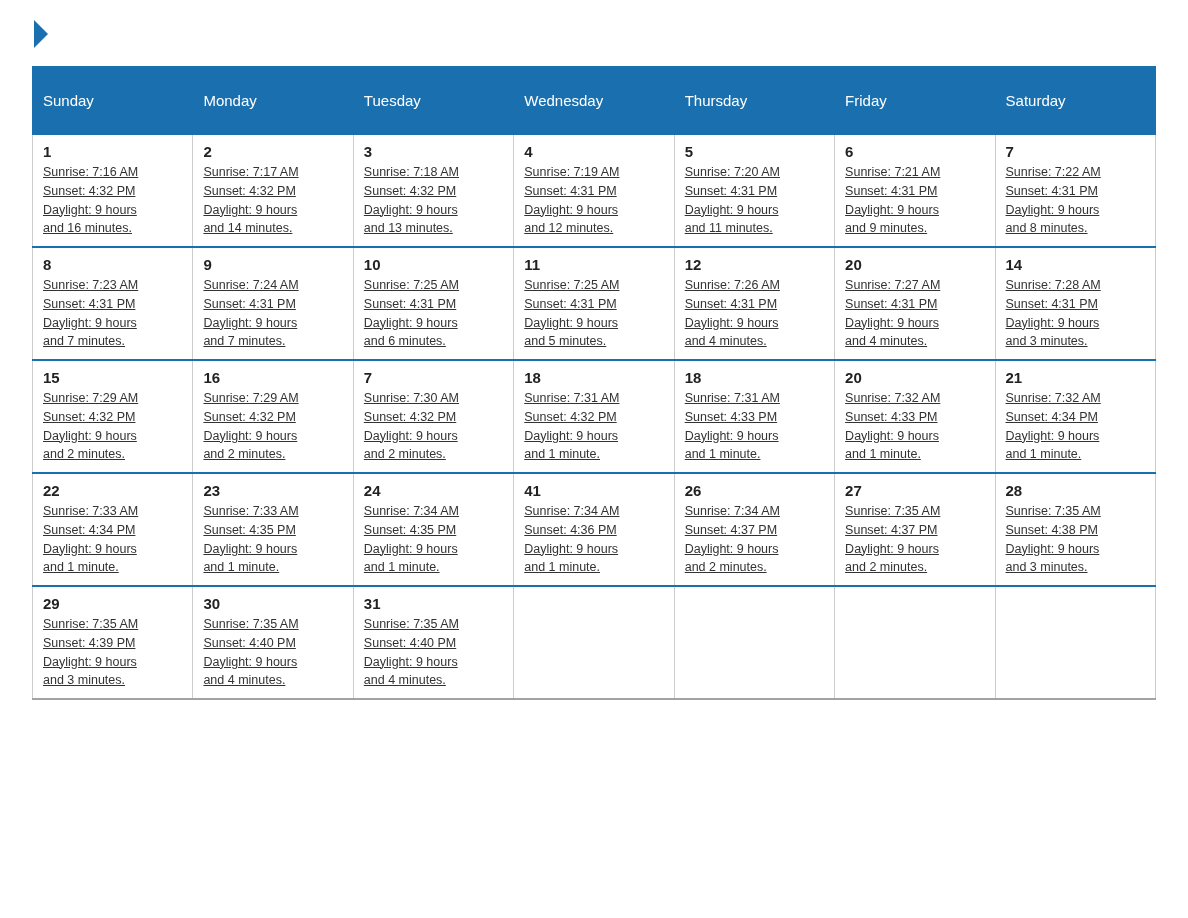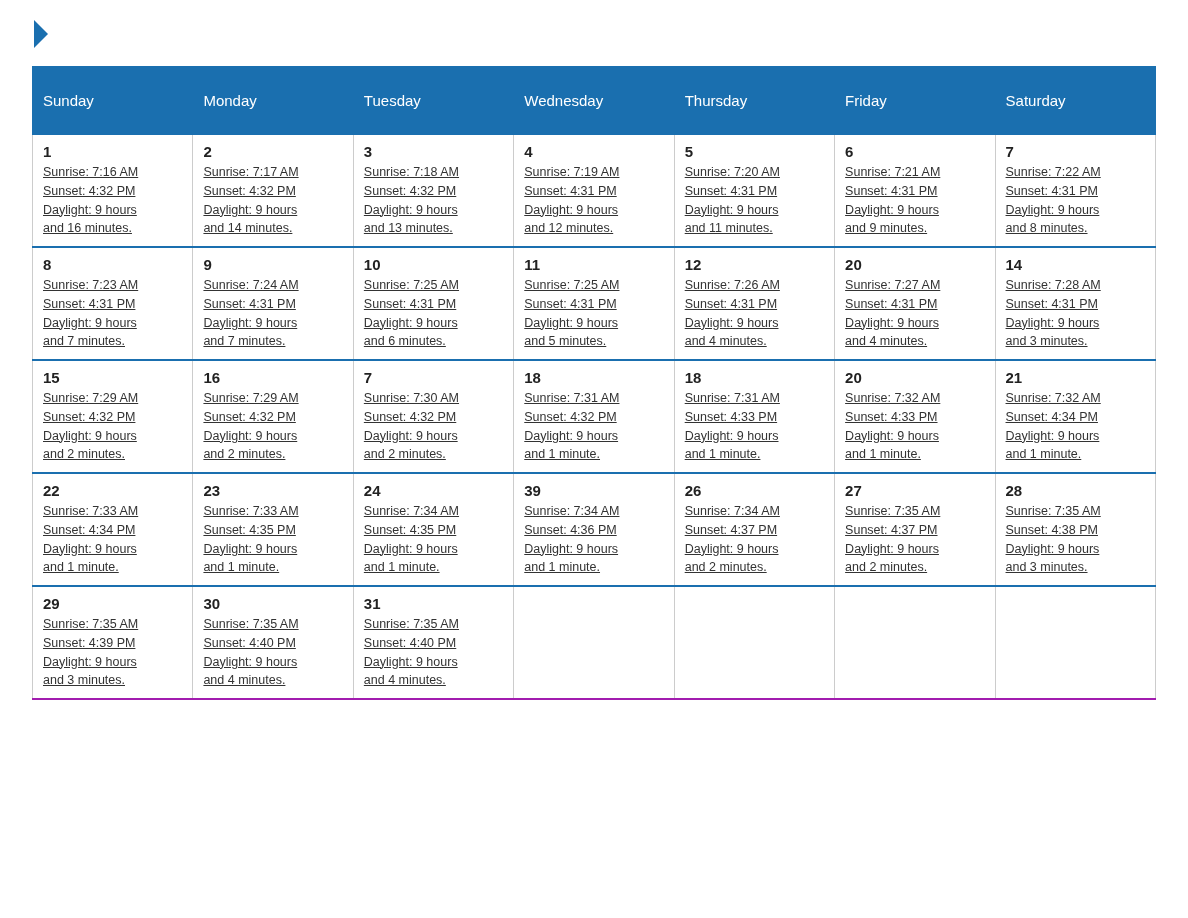--- a/index.html
+++ b/index.html
@@ -103,21 +103,21 @@
     .day-info {
       font-size: 12.5px;
       line-height: 1.5;
       color: #333;
       text-decoration: underline;
     }
     .empty-cell {
       background: #fff;
     }
     tbody tr:last-child {
-      border-bottom: 2px solid #a21caf;
+      border-bottom: 2px solid #a3a3a3;
     }
     tbody tr td {
       background: #fff;
     }
   </style>
 </head>
 <body>
 
 <div class="header">
   <div class="logo">
@@ -339,21 +339,21 @@
       </td>
         <td>
         <span class="day-num">24</span>
         <div class="day-info">
           Sunrise: 7:34 AM<br>
           Sunset: 4:35 PM<br>
           Daylight: 9 hours<br>and 1 minute.
         </div>
       </td>
         <td>
-        <span class="day-num">39</span>
+        <span class="day-num">41</span>
         <div class="day-info">
           Sunrise: 7:34 AM<br>
           Sunset: 4:36 PM<br>
           Daylight: 9 hours<br>and 1 minute.
         </div>
       </td>
         <td>
         <span class="day-num">26</span>
         <div class="day-info">
           Sunrise: 7:34 AM<br>

